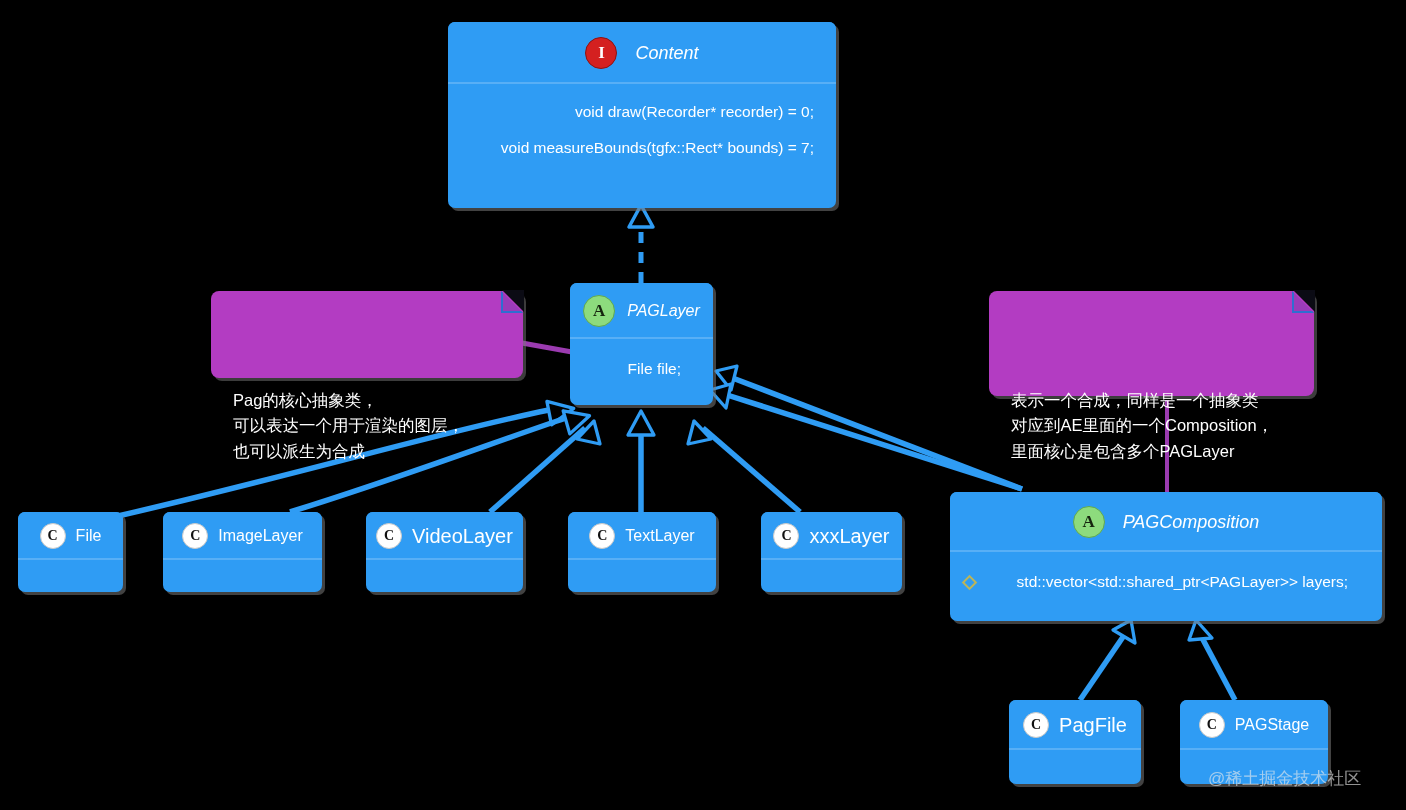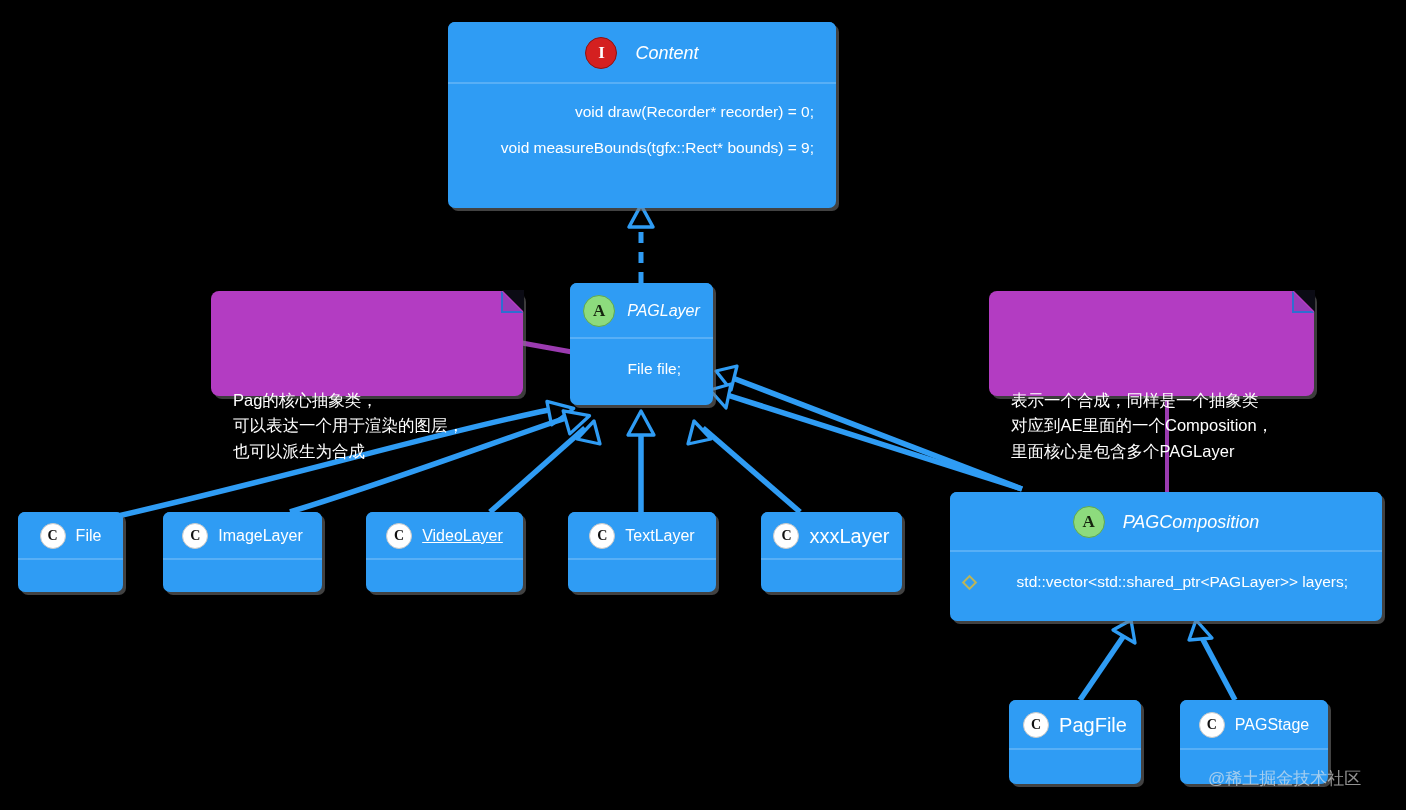--- a/index.html
+++ b/index.html
@@ -206,21 +206,21 @@
     <line x1="1167" y1="400" x2="1167" y2="492" stroke="#9b3bb0" stroke-width="4"></line>
   </svg>
 
   <div class="uml-box" style="left:448px; top:22px; width:388px; height:186px;">
     <div class="uml-head" style="height:62px;">
       <span class="stereo iface">I</span>
       <span class="cls-name">Content</span>
     </div>
     <div class="uml-body">
       <div class="member">void draw(Recorder* recorder) = 0;</div>
-      <div class="member">void measureBounds(tgfx::Rect* bounds) = 9;</div>
+      <div class="member">void measureBounds(tgfx::Rect* bounds) = 7;</div>
     </div>
   </div>
 
   <div class="uml-box" style="left:570px; top:283px; width:143px; height:122px;">
     <div class="uml-head" style="height:56px; gap:12px;">
       <span class="stereo abstract">A</span>
       <span class="cls-name" style="font-size:16px;text-align:right;">PAGLayer</span>
     </div>
     <div class="uml-body">
       <div class="member" style="padding:11px 32px;">File file;</div>
@@ -250,21 +250,21 @@
     <div class="uml-head" style="height:48px; gap:10px;">
       <span class="stereo concrete" style="width:26px;height:26px;font-size:14px;">C</span>
       <span class="cls-name plain" style="font-size:16px;">ImageLayer</span>
     </div>
     <div class="uml-body"></div>
   </div>
 
   <div class="uml-box" style="left:366px; top:512px; width:157px; height:80px;">
     <div class="uml-head" style="height:48px; gap:10px;">
       <span class="stereo concrete" style="width:26px;height:26px;font-size:14px;">C</span>
-      <span class="cls-name plain" style="font-size:16px;text-decoration:underline;">VideoLayer</span>
+      <span class="cls-name plain" style="font-size:20px;">VideoLayer</span>
     </div>
     <div class="uml-body"></div>
   </div>
 
   <div class="uml-box" style="left:568px; top:512px; width:148px; height:80px;">
     <div class="uml-head" style="height:48px; gap:10px;">
       <span class="stereo concrete" style="width:26px;height:26px;font-size:14px;">C</span>
       <span class="cls-name plain" style="font-size:16px;">TextLayer</span>
     </div>
     <div class="uml-body"></div>
@@ -287,21 +287,21 @@
   </div>
 
   <div class="uml-box" style="left:1180px; top:700px; width:148px; height:84px;">
     <div class="uml-head" style="height:50px; gap:10px;">
       <span class="stereo concrete" style="width:26px;height:26px;font-size:14px;">C</span>
       <span class="cls-name plain" style="font-size:16px;">PAGStage</span>
     </div>
     <div class="uml-body"></div>
   </div>
 
-  <div class="note" style="left:211px; top:291px; width:312px; height:105px;">
+  <div class="note" style="left:211px; top:291px; width:312px; height:87px;">
     <span class="fold"></span>
     <span class="fold2"></span>
     <span>Pag的核心抽象类，
 可以表达一个用于渲染的图层，
 也可以派生为合成</span>
   </div>
 
   <div class="note" style="left:989px; top:291px; width:325px; height:105px;">
     <span class="fold"></span>
     <span class="fold2"></span>

